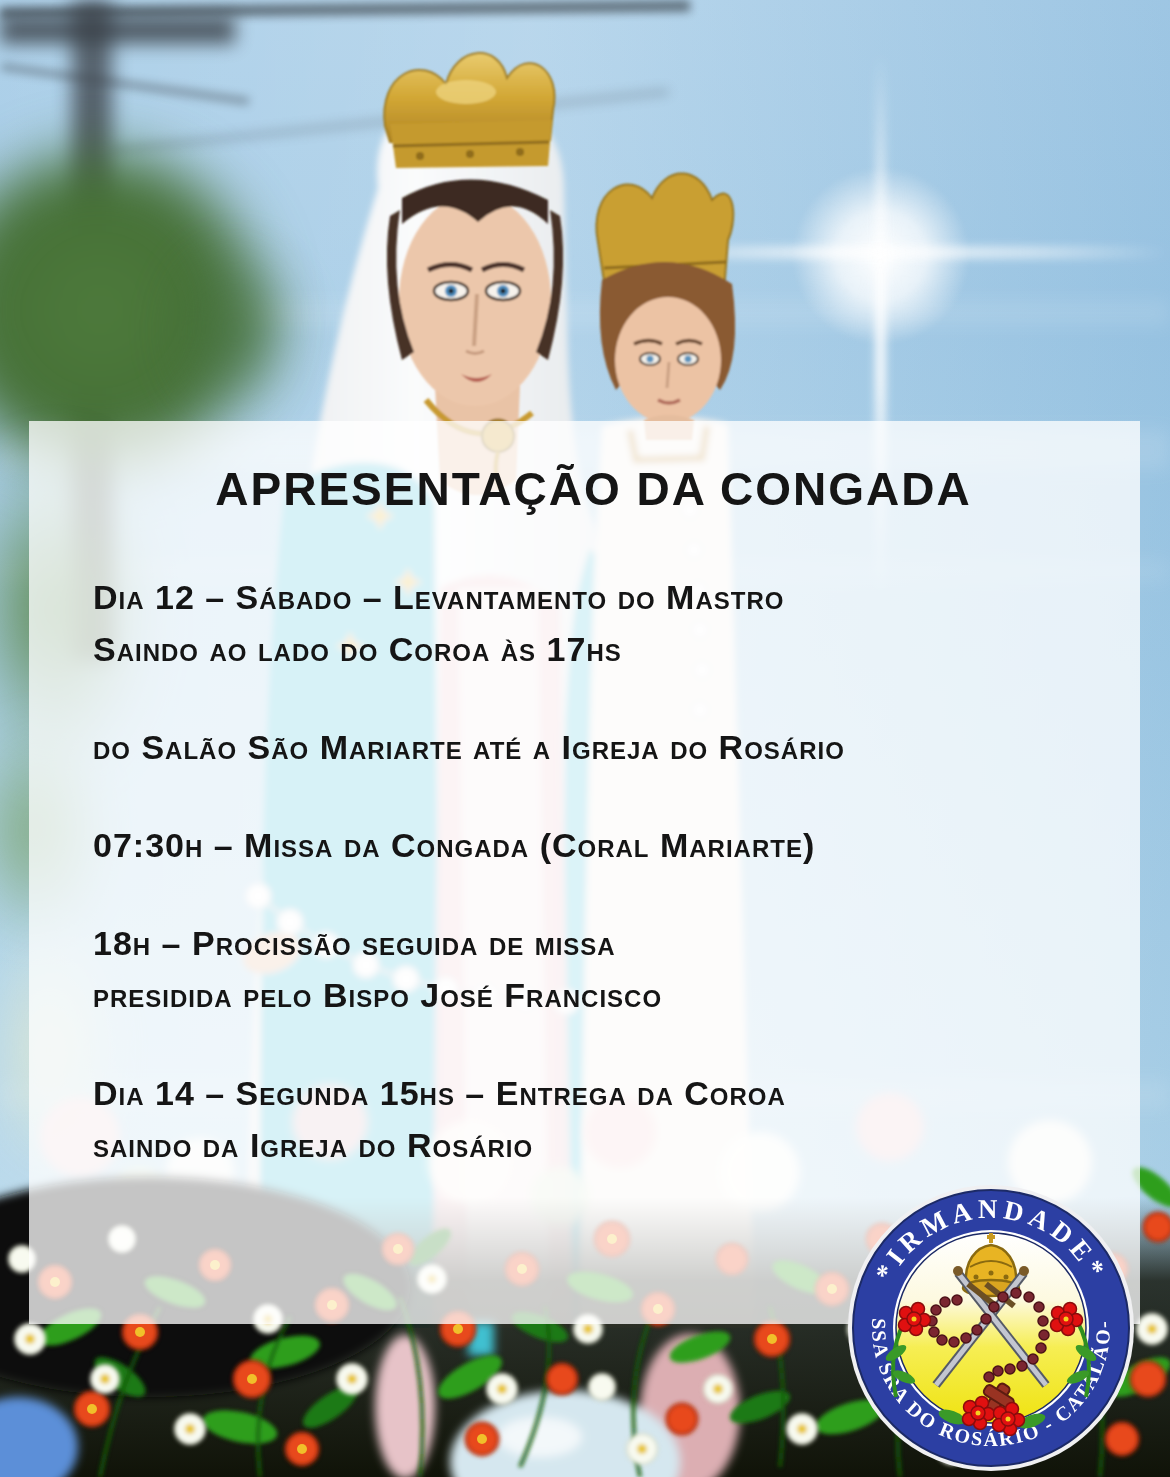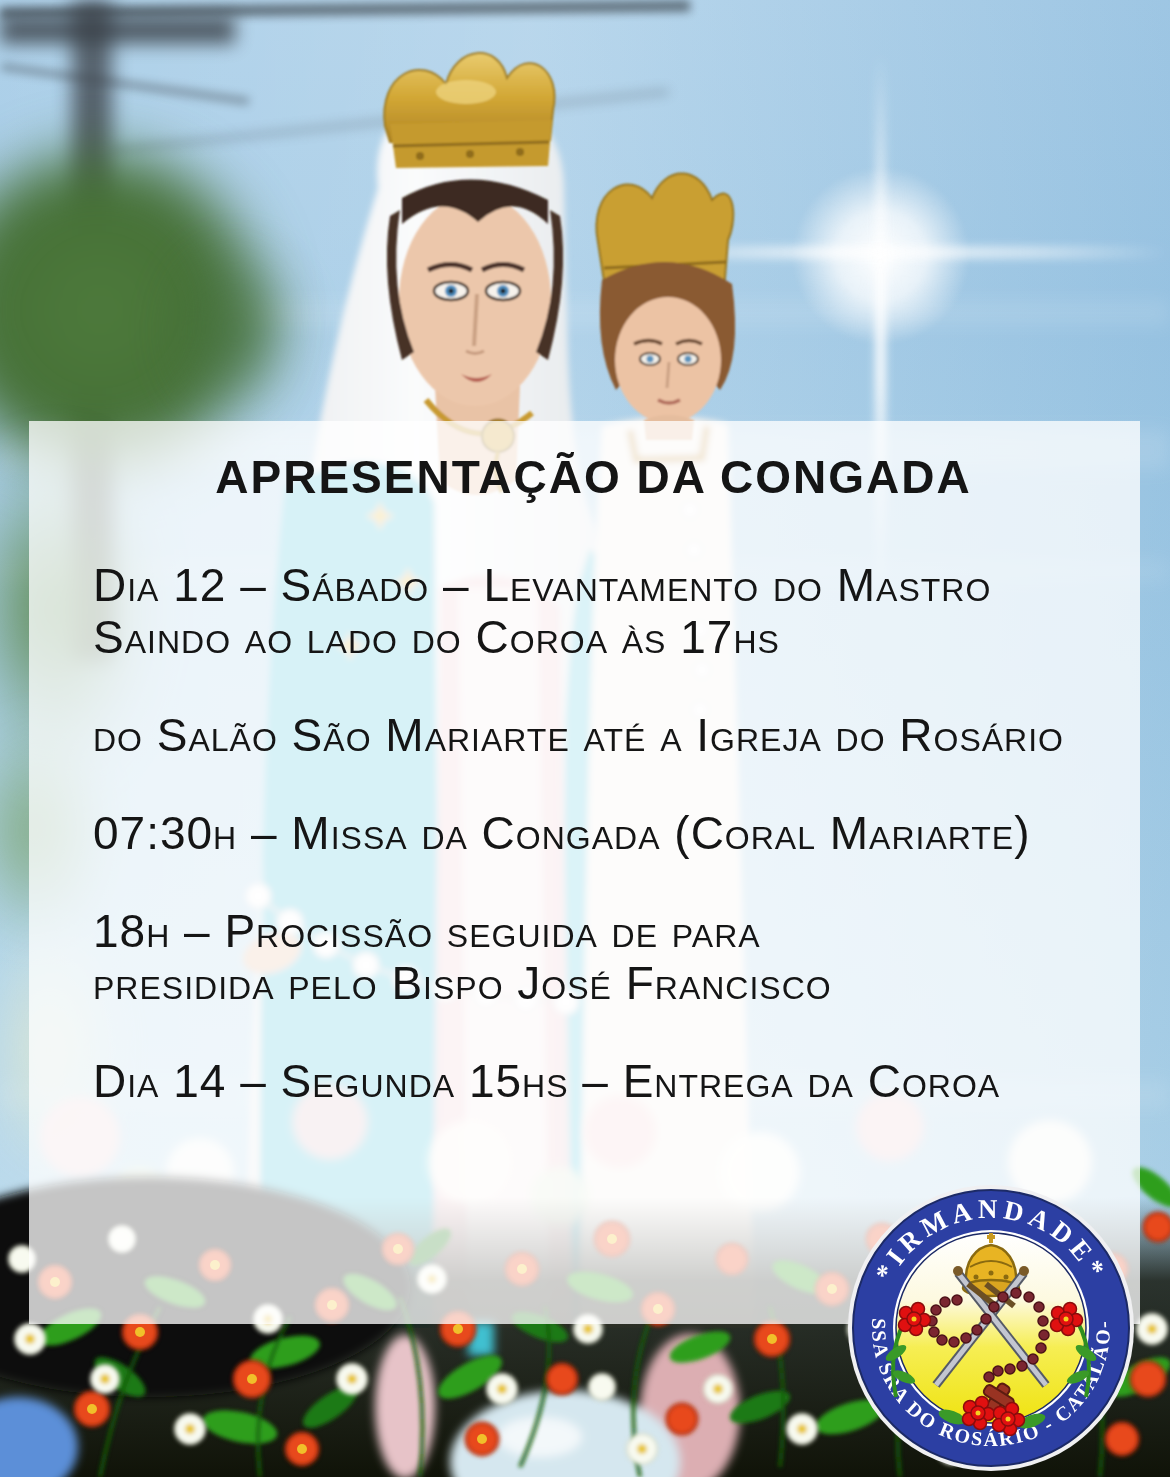--- a/index.html
+++ b/index.html
@@ -37,25 +37,25 @@
     background:linear-gradient(180deg,rgba(255,255,255,0) 0%,#fff 40%,#fff 60%,rgba(255,255,255,0) 100%);filter:blur(4px);opacity:.85;}
   .ray-h{position:absolute;left:610px;top:246px;width:560px;height:13px;
     background:linear-gradient(90deg,rgba(255,255,255,0) 0%,#fff 45%,rgba(255,255,255,0.6) 75%,rgba(255,255,255,0) 100%);filter:blur(4px);opacity:.8;}
 
   .statue-svg{position:absolute;left:230px;top:28px;}
   .flowers-svg{position:absolute;left:0;top:1077px;}
 
   
   .panel{position:absolute;left:29px;top:421px;width:1111px;height:903px;background:var(--panel);}
   .content{position:absolute;left:29px;top:421px;width:1111px;height:903px;
-           padding:26px 46px 0 64px;box-sizing:border-box;color:var(--ink);}
+           padding:38px 46px 0 64px;box-sizing:border-box;color:var(--ink);}
   .title{font-size:46px;font-weight:700;letter-spacing:2px;text-align:center;line-height:60px;
          margin:0 0 52px 0;}
   .block{margin:0 0 46px 0;}
-  .line{font-size:46px;font-weight:400;font-variant:small-caps;letter-spacing:1px;
+  .line{font-size:34px;font-weight:700;font-variant:small-caps;letter-spacing:1px;
         line-height:52px;white-space:pre-wrap;}
 
   
   .badge-svg{position:absolute;left:848px;top:1185px;}
   .seal-text{font-family:"Liberation Serif",serif;font-weight:700;fill:#ffffff;}
 </style>
 </head>
 <body>
 
 <div class="stage">
@@ -370,26 +370,27 @@
 
     <div class="block">
       <div class="line">do Salão São Mariarte até a Igreja do Rosário</div>
     </div>
 
     <div class="block">
       <div class="line">07:30h – Missa da Congada (Coral Mariarte)</div>
     </div>
 
     <div class="block">
-      <div class="line">18h – Procissão seguida de para</div>
+      <div class="line">18h – Procissão seguida de missa</div>
       <div class="line">presidida pelo Bispo José Francisco</div>
     </div>
 
     <div class="block">
       <div class="line">Dia 14 – Segunda 15hs – Entrega da Coroa</div>
+      <div class="line">saindo da Igreja do Rosário</div>
     </div>
   </div>
 
   <svg class="badge-svg" width="286" height="286" viewBox="0 0 286 286">
     <defs>
       <linearGradient id="sealGrad" x1="0" y1="0" x2="0" y2="1">
         <stop offset="0" stop-color="#ffffff"></stop>
           <stop offset="0.35" stop-color="#fdf9e0"></stop>
         <stop offset="0.6" stop-color="#f6ee54"></stop>
           <stop offset="1" stop-color="#efe310"></stop>

